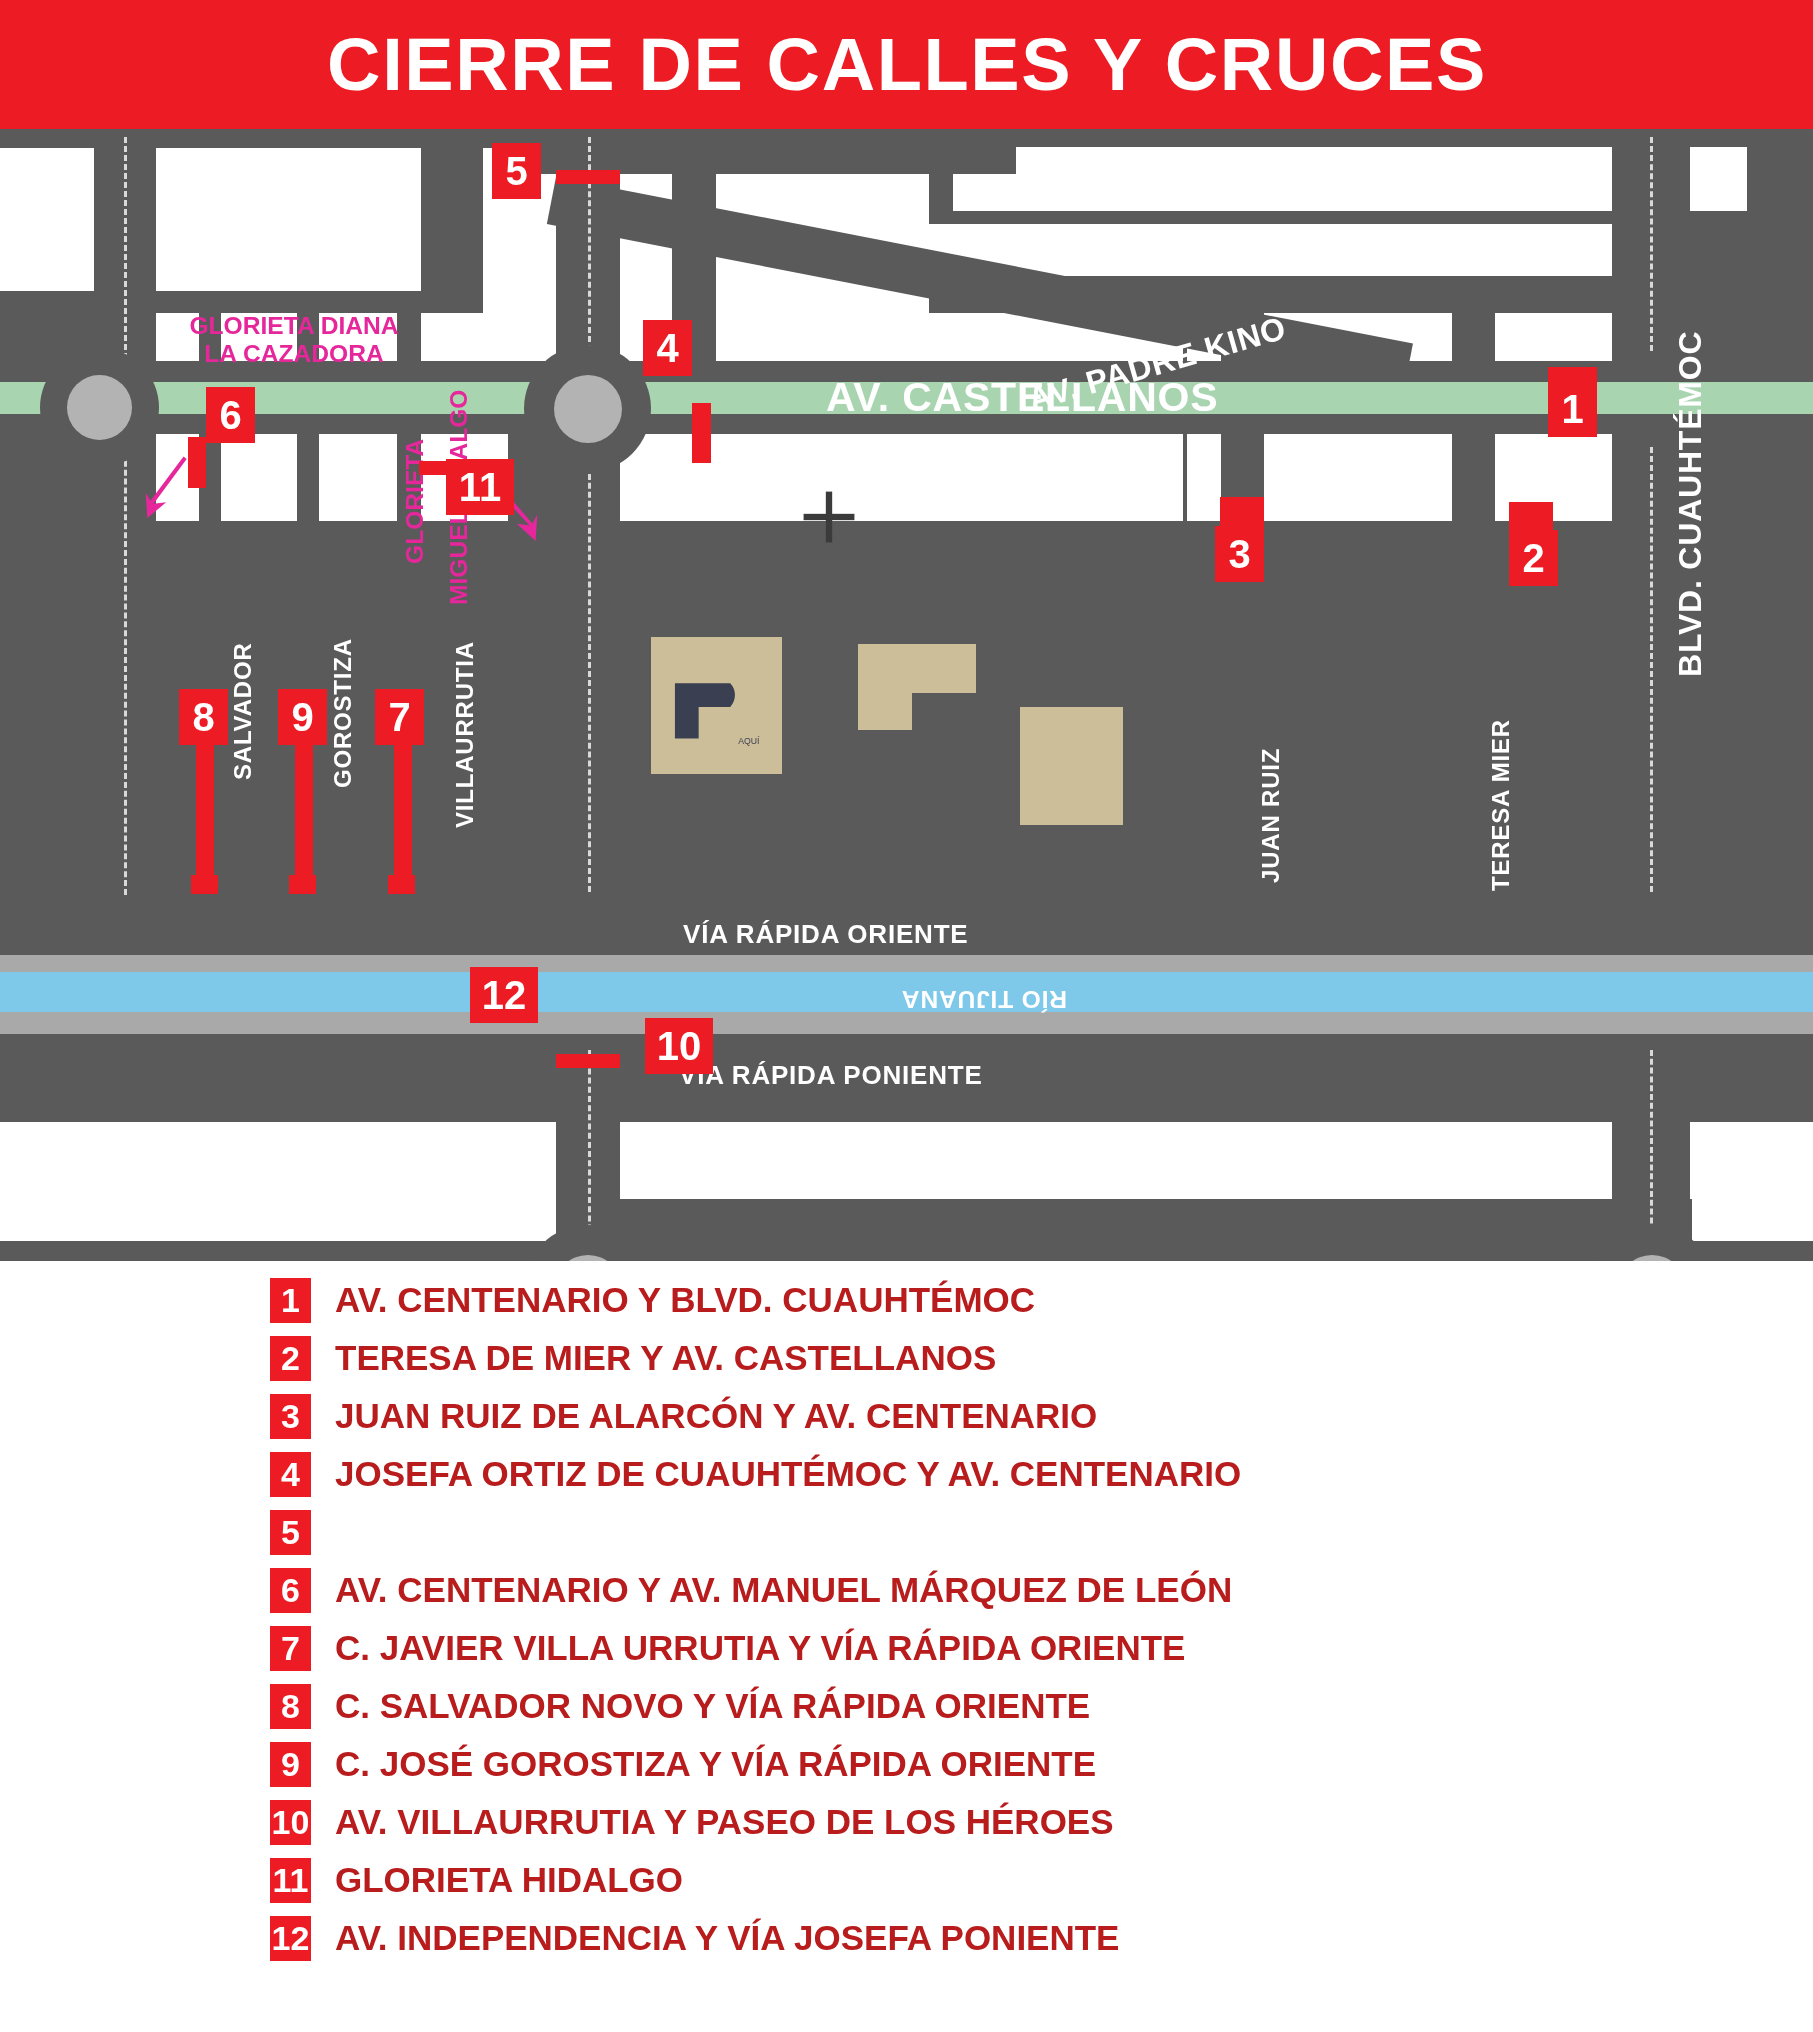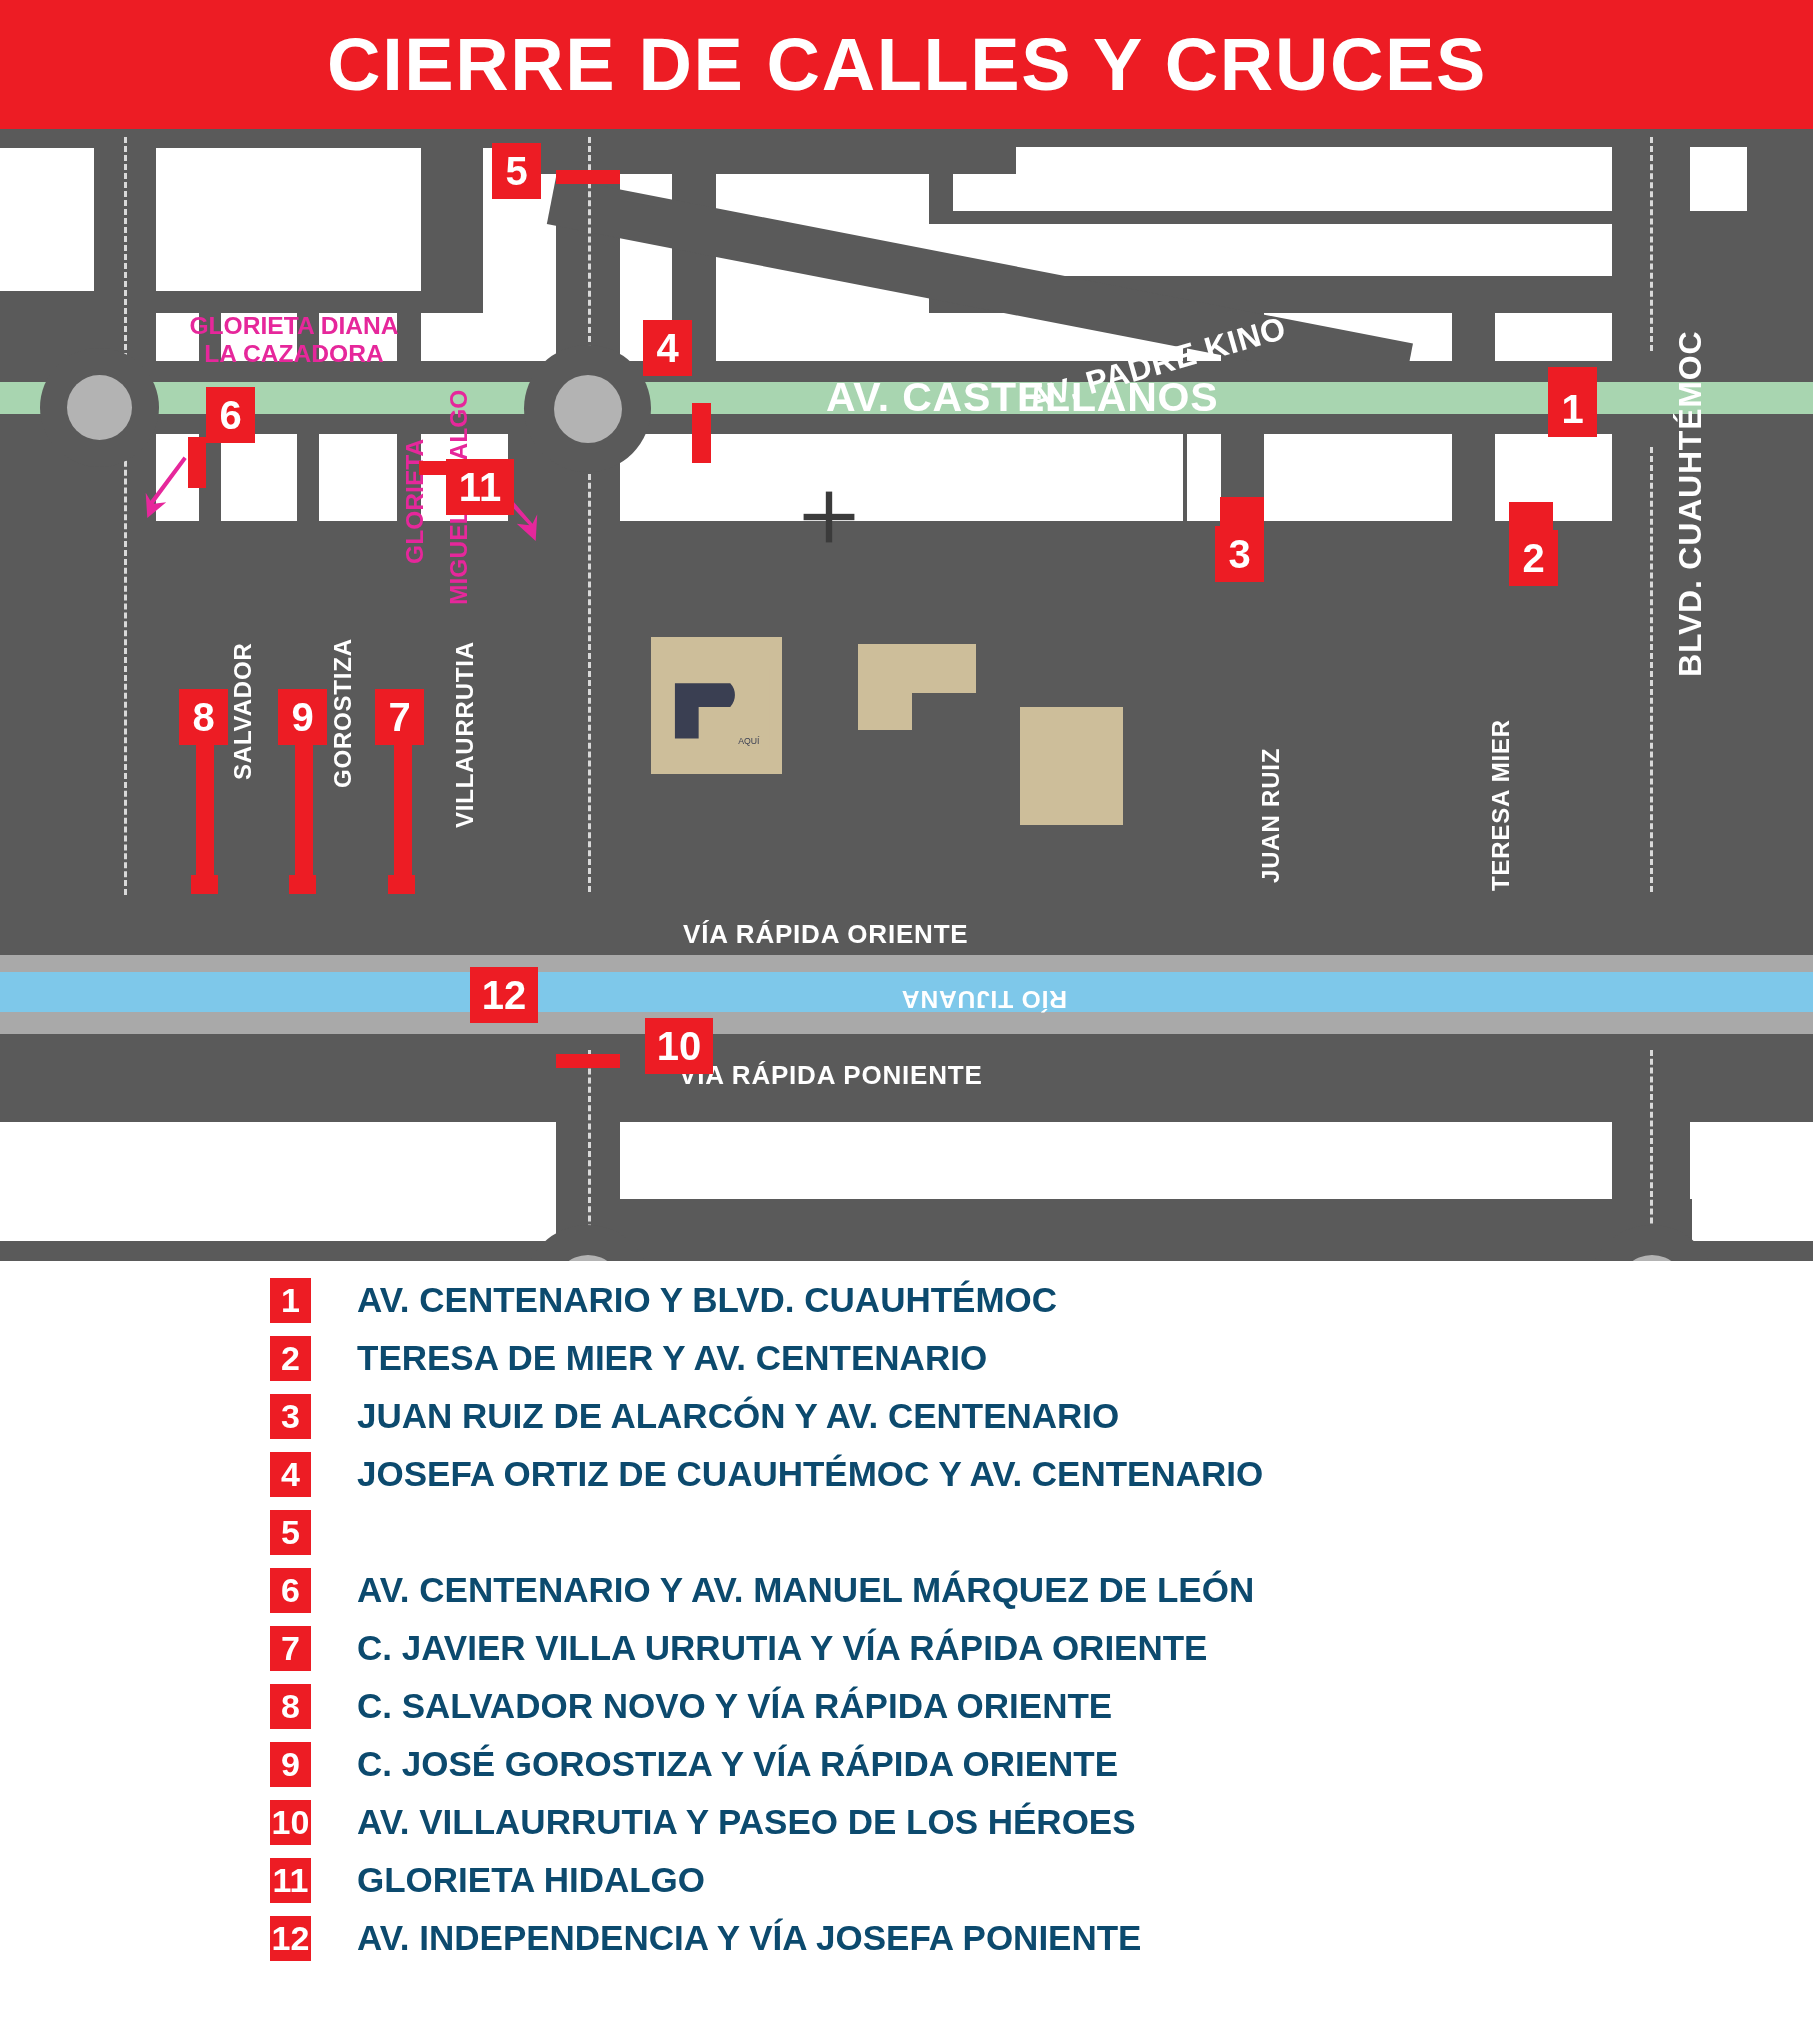--- a/index.html
+++ b/index.html
@@ -149,24 +149,24 @@
     font-size: 34px;
     width: 41px;
     height: 45px;
     display: flex;
     align-items: center;
     justify-content: center;
     flex: none;
     font-family: "Liberation Sans", sans-serif;
   }
   .legend-text {
-    margin-left: 46px;
+    margin-left: 24px;
     font-size: 35px;
     font-weight: bold;
-    color: #0c4a6e;
+    color: #b91c1c;
     font-family: "Liberation Sans", sans-serif;
     white-space: nowrap;
   }
 </style>
 </head>
 <body>
 
 <div class="header">
   <div class="header-title">CIERRE DE CALLES Y CRUCES</div>
 </div>
@@ -359,21 +359,21 @@
 
 <div class="legend">
 
   <div class="legend-row">
     <div class="legend-num">1</div>
     <div class="legend-text">AV. CENTENARIO Y BLVD. CUAUHTÉMOC</div>
   </div>
 
   <div class="legend-row">
     <div class="legend-num">2</div>
-    <div class="legend-text">TERESA DE MIER Y AV. CENTENARIO</div>
+    <div class="legend-text">TERESA DE MIER Y AV. CASTELLANOS</div>
   </div>
 
   <div class="legend-row">
     <div class="legend-num">3</div>
     <div class="legend-text">JUAN RUIZ DE ALARCÓN Y AV. CENTENARIO</div>
   </div>
 
   <div class="legend-row">
     <div class="legend-num">4</div>
     <div class="legend-text">JOSEFA ORTIZ DE CUAUHTÉMOC Y AV. CENTENARIO</div>

